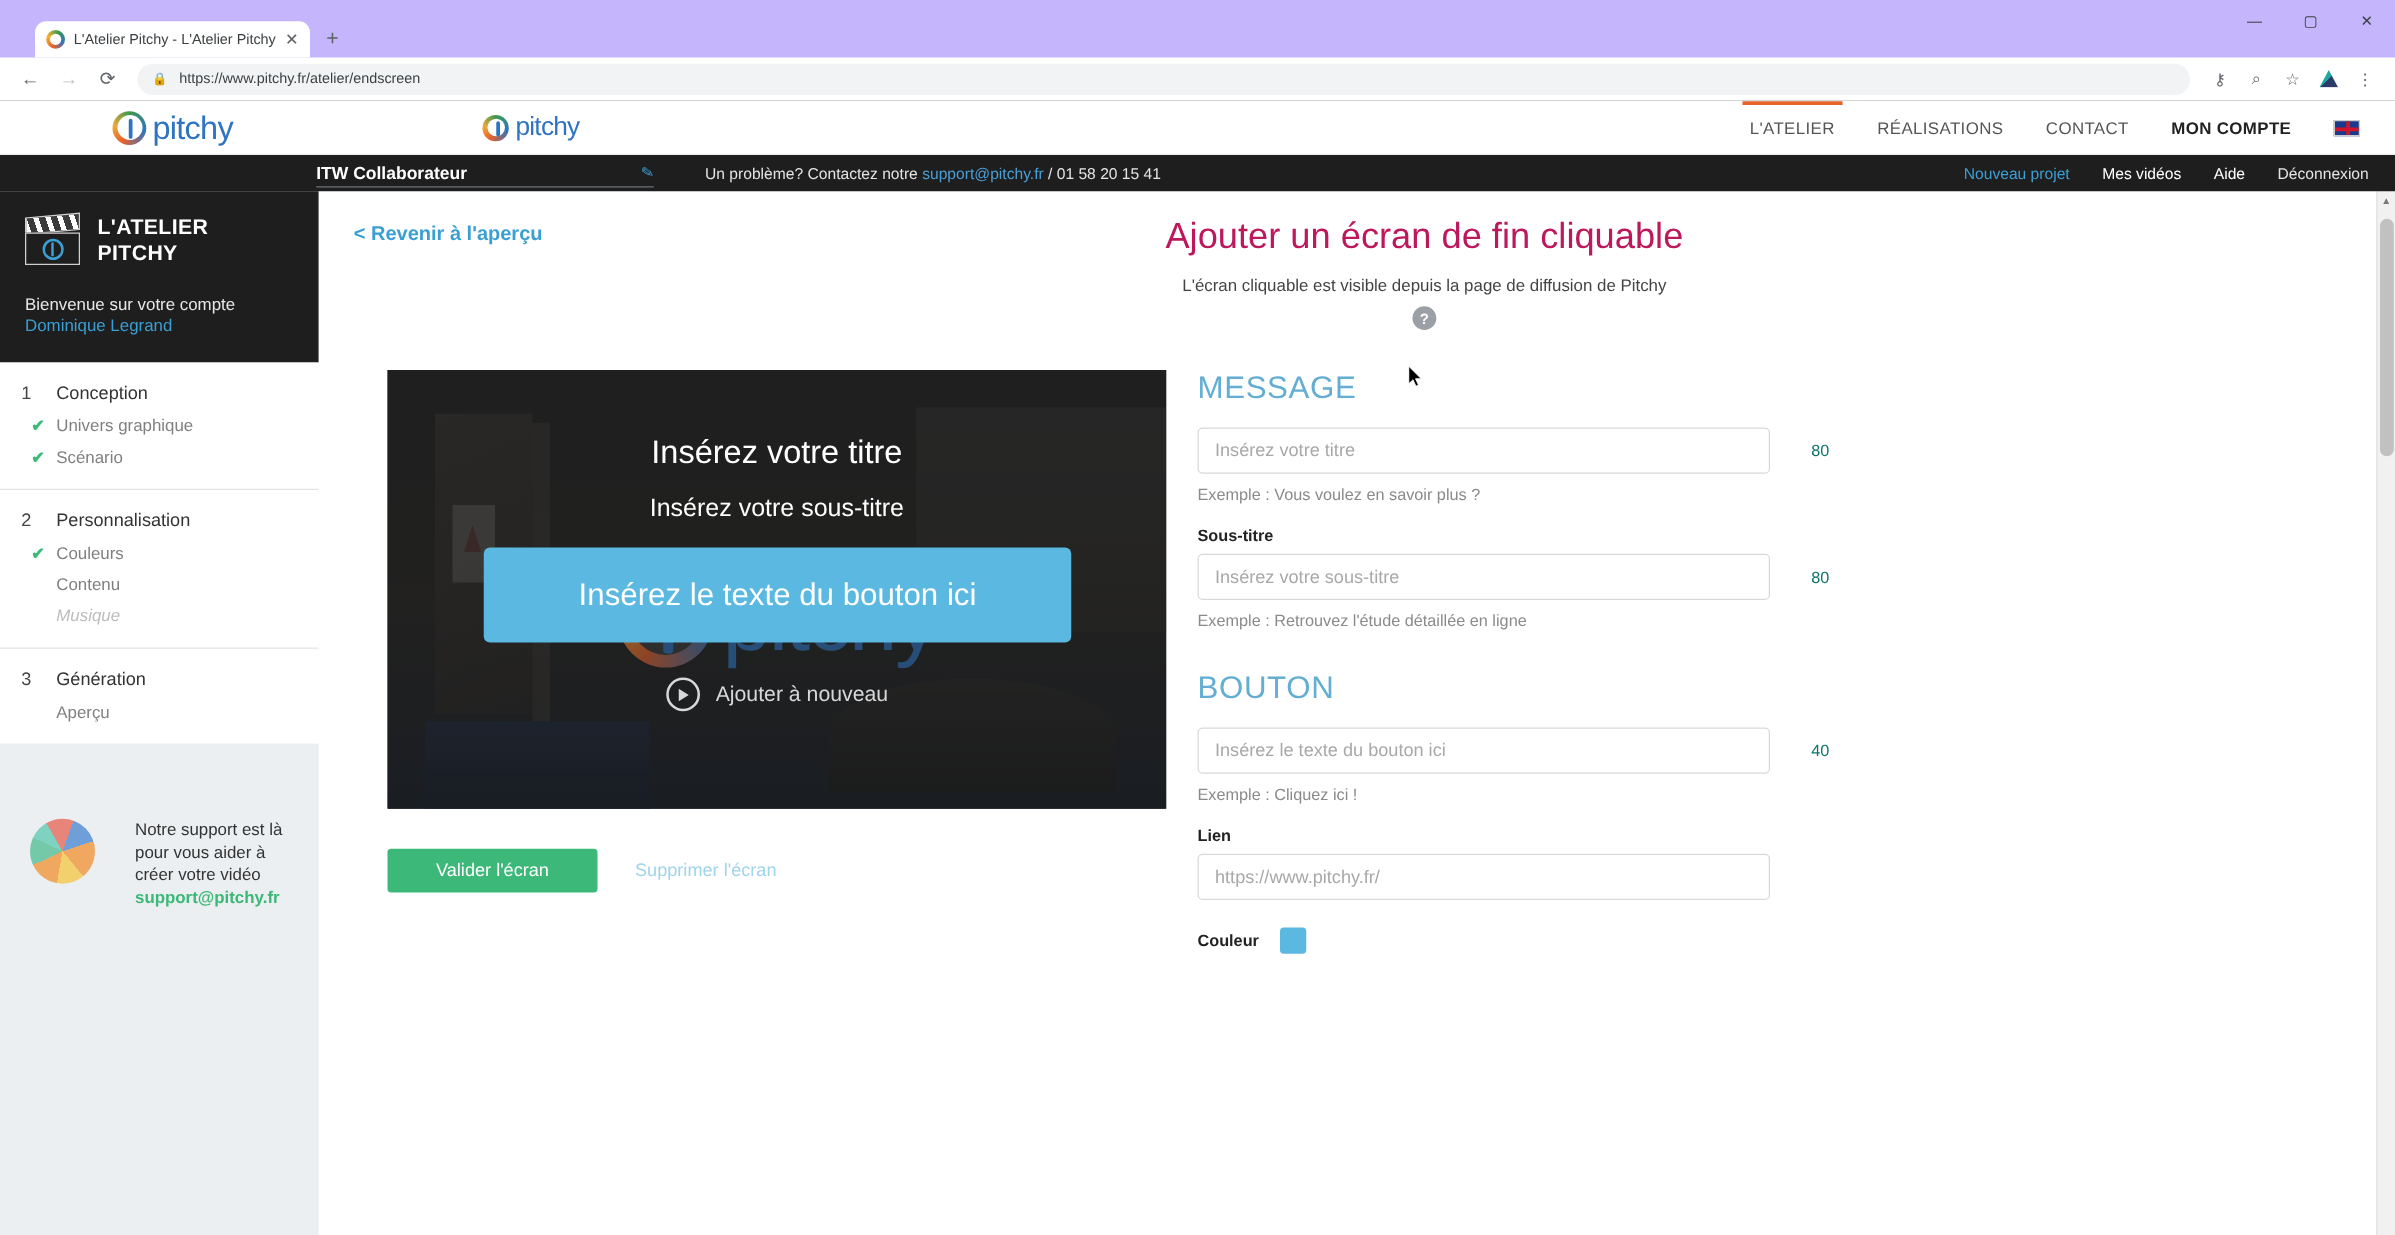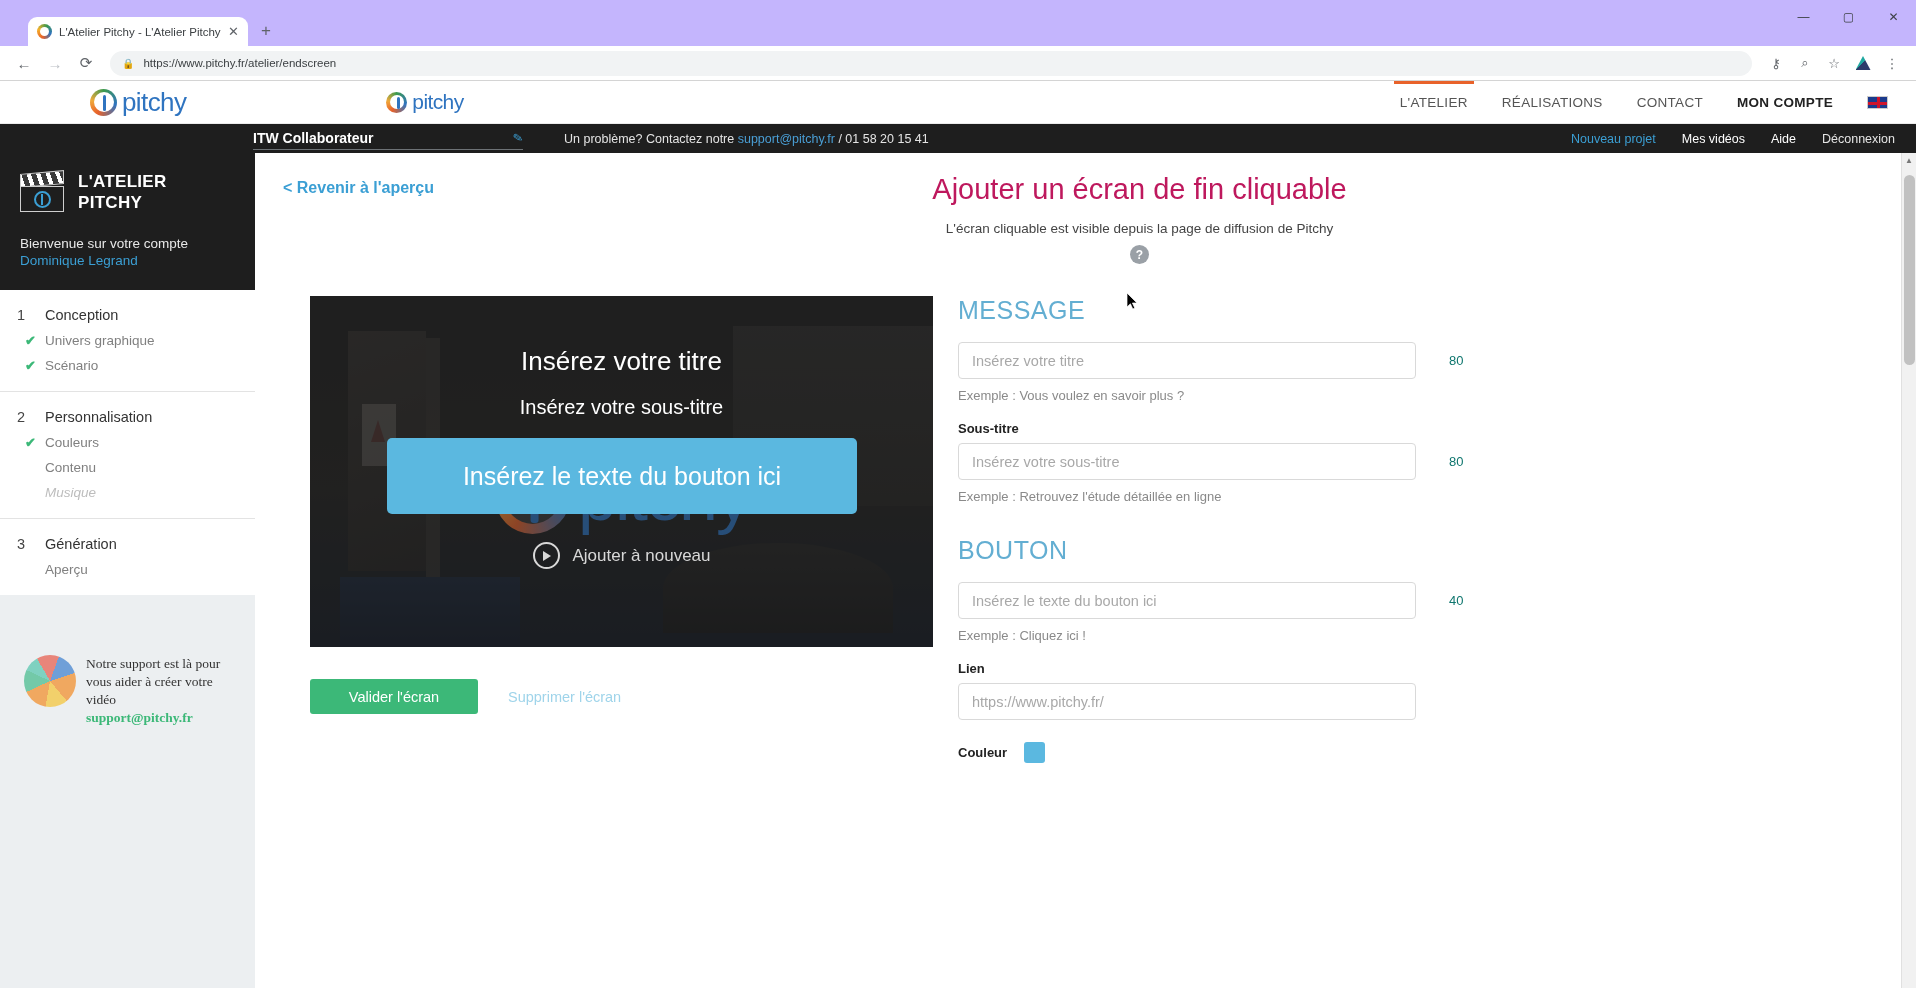--- a/index.html
+++ b/index.html
@@ -210,21 +210,21 @@
   .step-item.nocheck { padding-left: 45px; }
   .chk { color: #3cb878; font-size: 13px; font-weight: bold; margin-left: -20px; width: 11px; }
 
   .sb-lower { background: #eceff1; flex: 1; padding: 25px 24px 0 24px; }
   .btn-newvideo {
     width: 207px; height: 38px; background: #3b9fd4; border: none;
     color: #fff; font-size: 14.5px; display: flex; align-items: center;
     justify-content: center; gap: 44px; cursor: pointer;
     font-family: inherit;
   }
-  .sb-support { display: flex; gap: 10px; margin-top: 35px; font-family: Liberation Serif, serif; }
+  .sb-support { display: flex; gap: 32px; margin-top: 35px; }
   .pie {
     width: 52px; height: 52px; border-radius: 50%; flex: 0 0 52px;
     background:
       conic-gradient(from 20deg,
         #6f9fd8 0deg 52deg,
         #f0a860 52deg 120deg,
         #f2d06b 120deg 170deg,
         #f0a860 170deg 225deg,
         #73c9a8 225deg 275deg,
         #7fd1c0 275deg 310deg,

